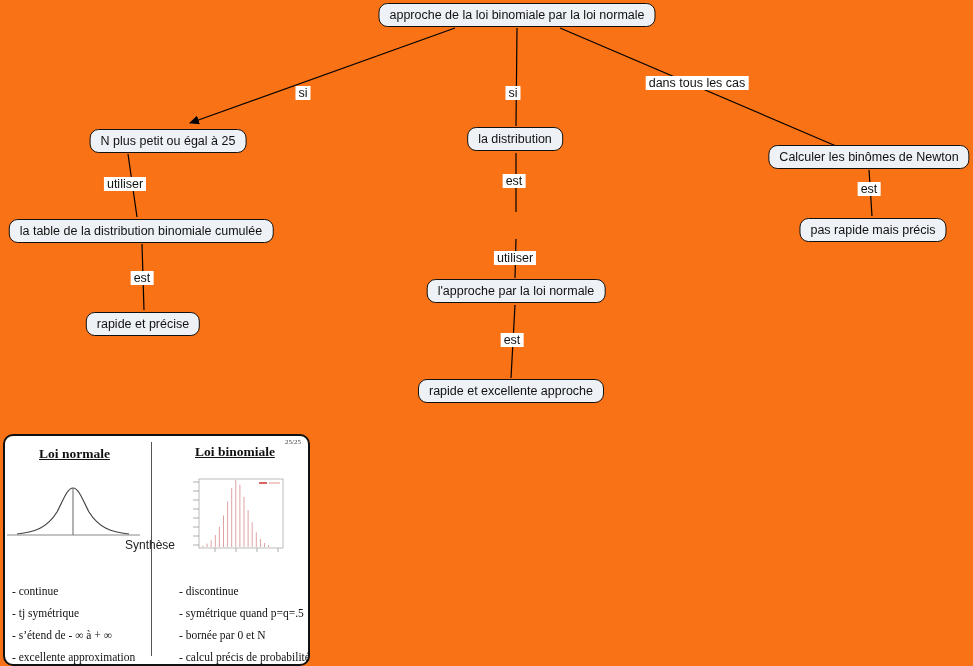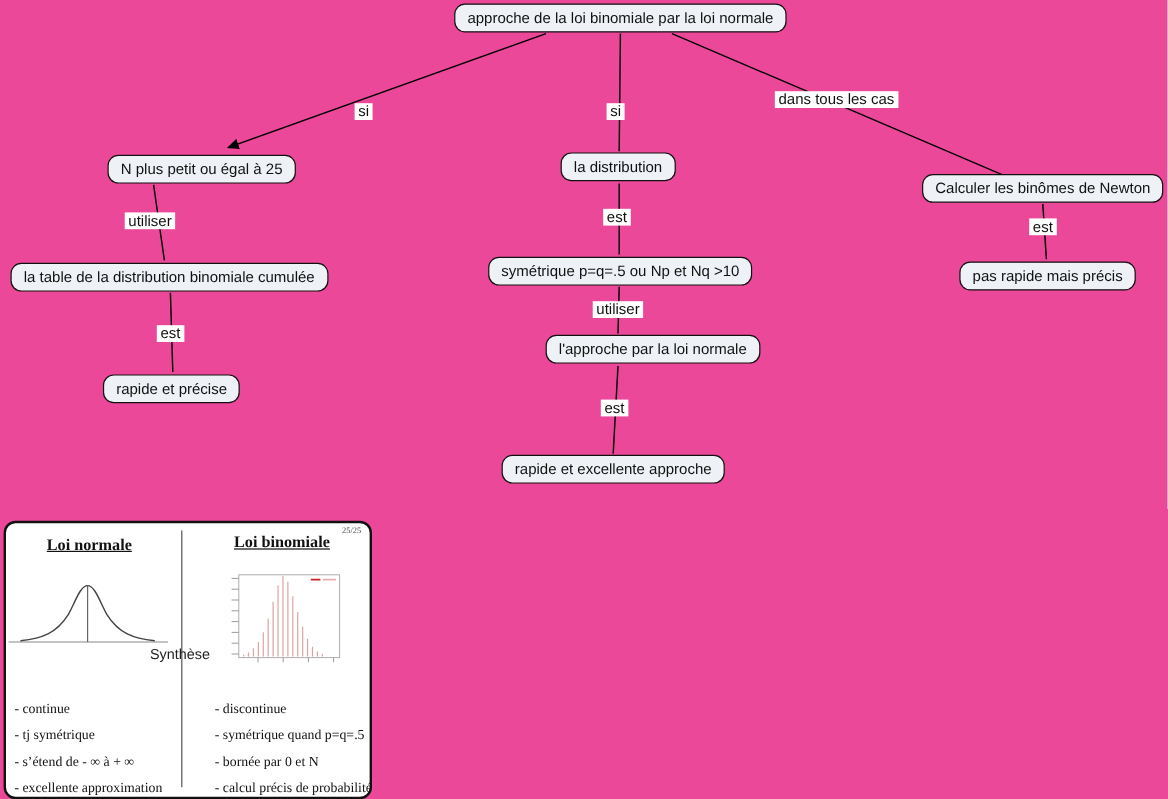--- a/index.html
+++ b/index.html
@@ -1,17 +1,17 @@
 <!DOCTYPE html>
 <html><head>
 <meta charset="utf-8">
 <style>
   html,body{margin:0;padding:0;background:#ffffff;}
   #canvas{
-    position:relative;width:973px;height:666px;background:#ec4899;
+    position:relative;width:973px;height:666px;background:#f97316;
     font-family:"Liberation Sans","DejaVu Sans",sans-serif;overflow:hidden;
   }
   svg.connectors{position:absolute;left:0;top:0;z-index:1;}
   .node{
     position:absolute;z-index:2;transform:translate(-50%,-50%);
     background:#eef2f6;border:1.5px solid #111;border-radius:9px;
     padding:4px 10px;font-size:12.5px;color:#111;white-space:nowrap;
     display:flex;align-items:center;justify-content:center;
   }
   .edge-label{
@@ -60,22 +60,21 @@
     <line x1="516" y1="239" x2="515" y2="278" stroke="#000" stroke-width="1.2"></line>
     <line x1="515" y1="305" x2="511" y2="378" stroke="#000" stroke-width="1.2"></line>
     <line x1="869" y1="170" x2="872" y2="216" stroke="#000" stroke-width="1.2"></line>
   </svg>
 
   <div class="node" style="left:517px;top:15px;">approche de la loi binomiale par la loi normale</div>
   <div class="node" style="left:128px;top:141px;margin-left:40px;">N plus petit ou égal à 25</div>
   <div class="node" style="left:141px;top:231px;">la table de la distribution binomiale cumulée</div>
   <div class="node" style="left:143px;top:324px;">rapide et précise</div>
   <div class="node" style="left:515px;top:139px;">la distribution</div>
-  <div class="node" style="left:517px;top:226px;">symétrique p=q=.5 ou Np et Nq &gt;10</div>
-  <div class="node" style="left:544px;top:291px;">l'approche par la loi normale</div>
+  <div class="node" style="left:516px;top:291px;">l'approche par la loi normale</div>
   <div class="node" style="left:869px;top:157px;">Calculer les binômes de Newton</div>
   <div class="node" style="left:511px;top:391px;">rapide et excellente approche</div>
   <div class="node" style="left:873px;top:230px;">pas rapide mais précis</div>
 
   <div class="edge-label" style="left:303px;top:93px;">si</div>
   <div class="edge-label" style="left:513px;top:93px;">si</div>
   <div class="edge-label" style="left:697px;top:83px;">dans tous les cas</div>
   <div class="edge-label" style="left:125px;top:184px;">utiliser</div>
   <div class="edge-label" style="left:142px;top:278px;">est</div>
   <div class="edge-label" style="left:514px;top:181px;">est</div>

